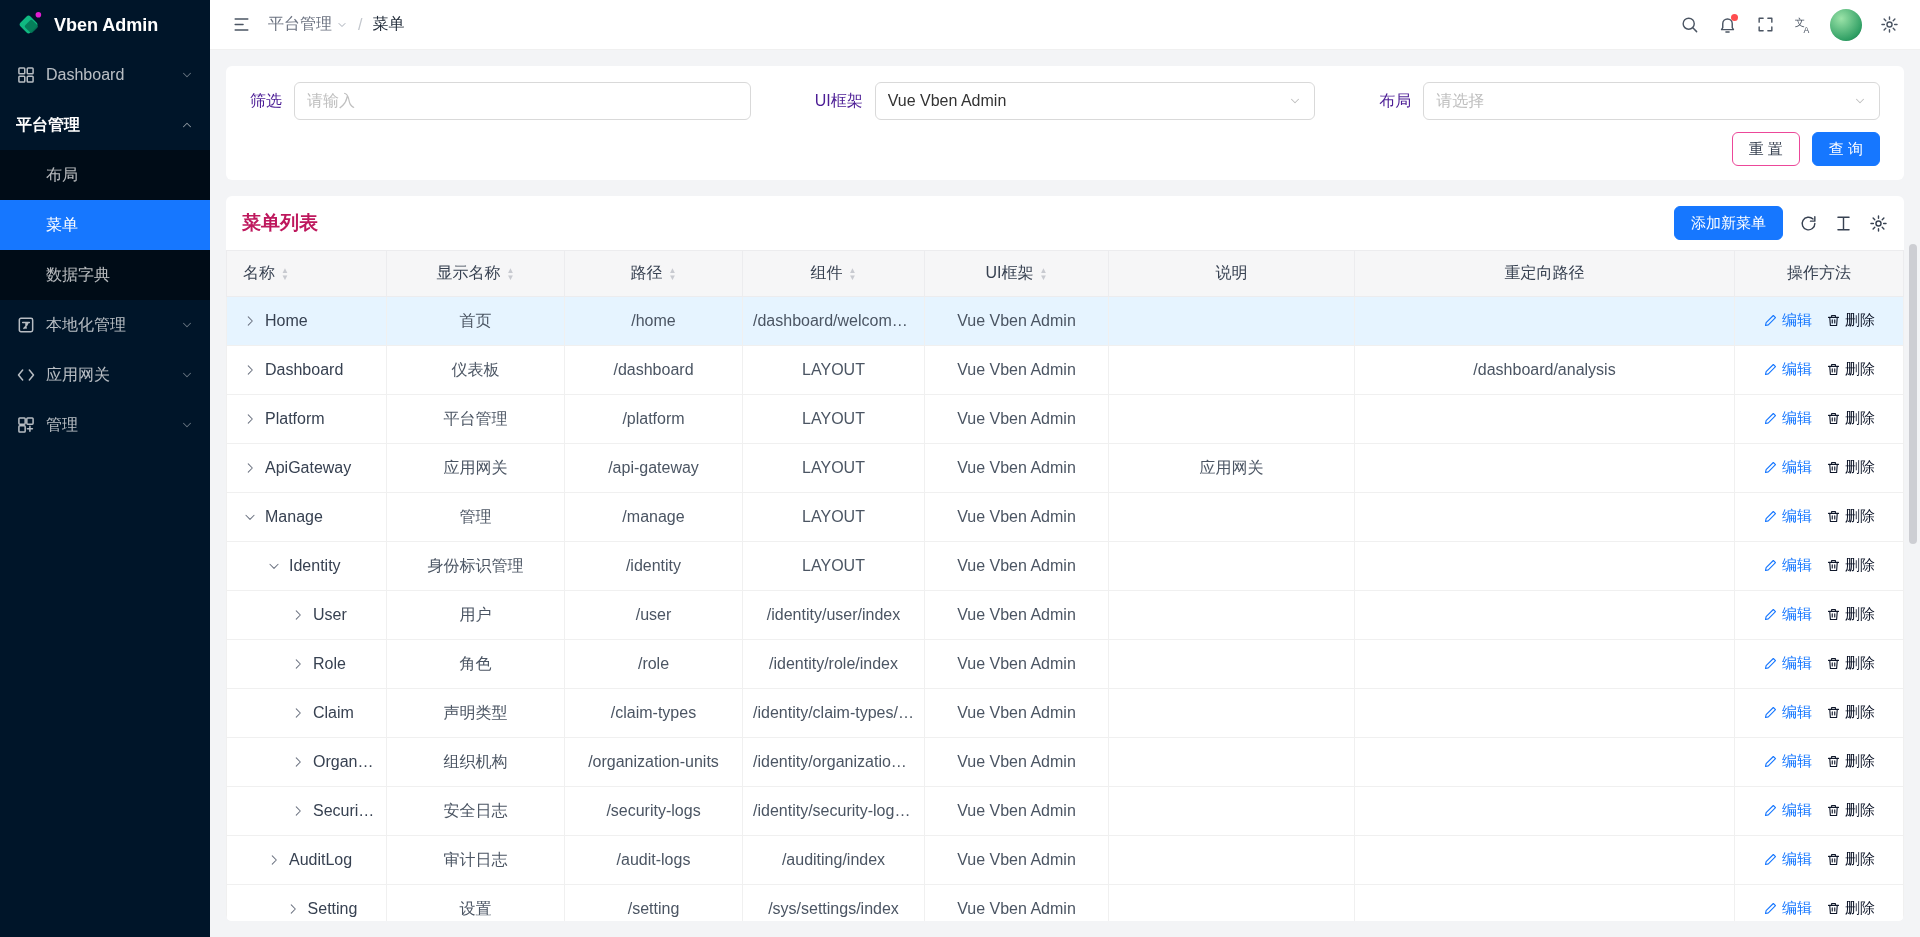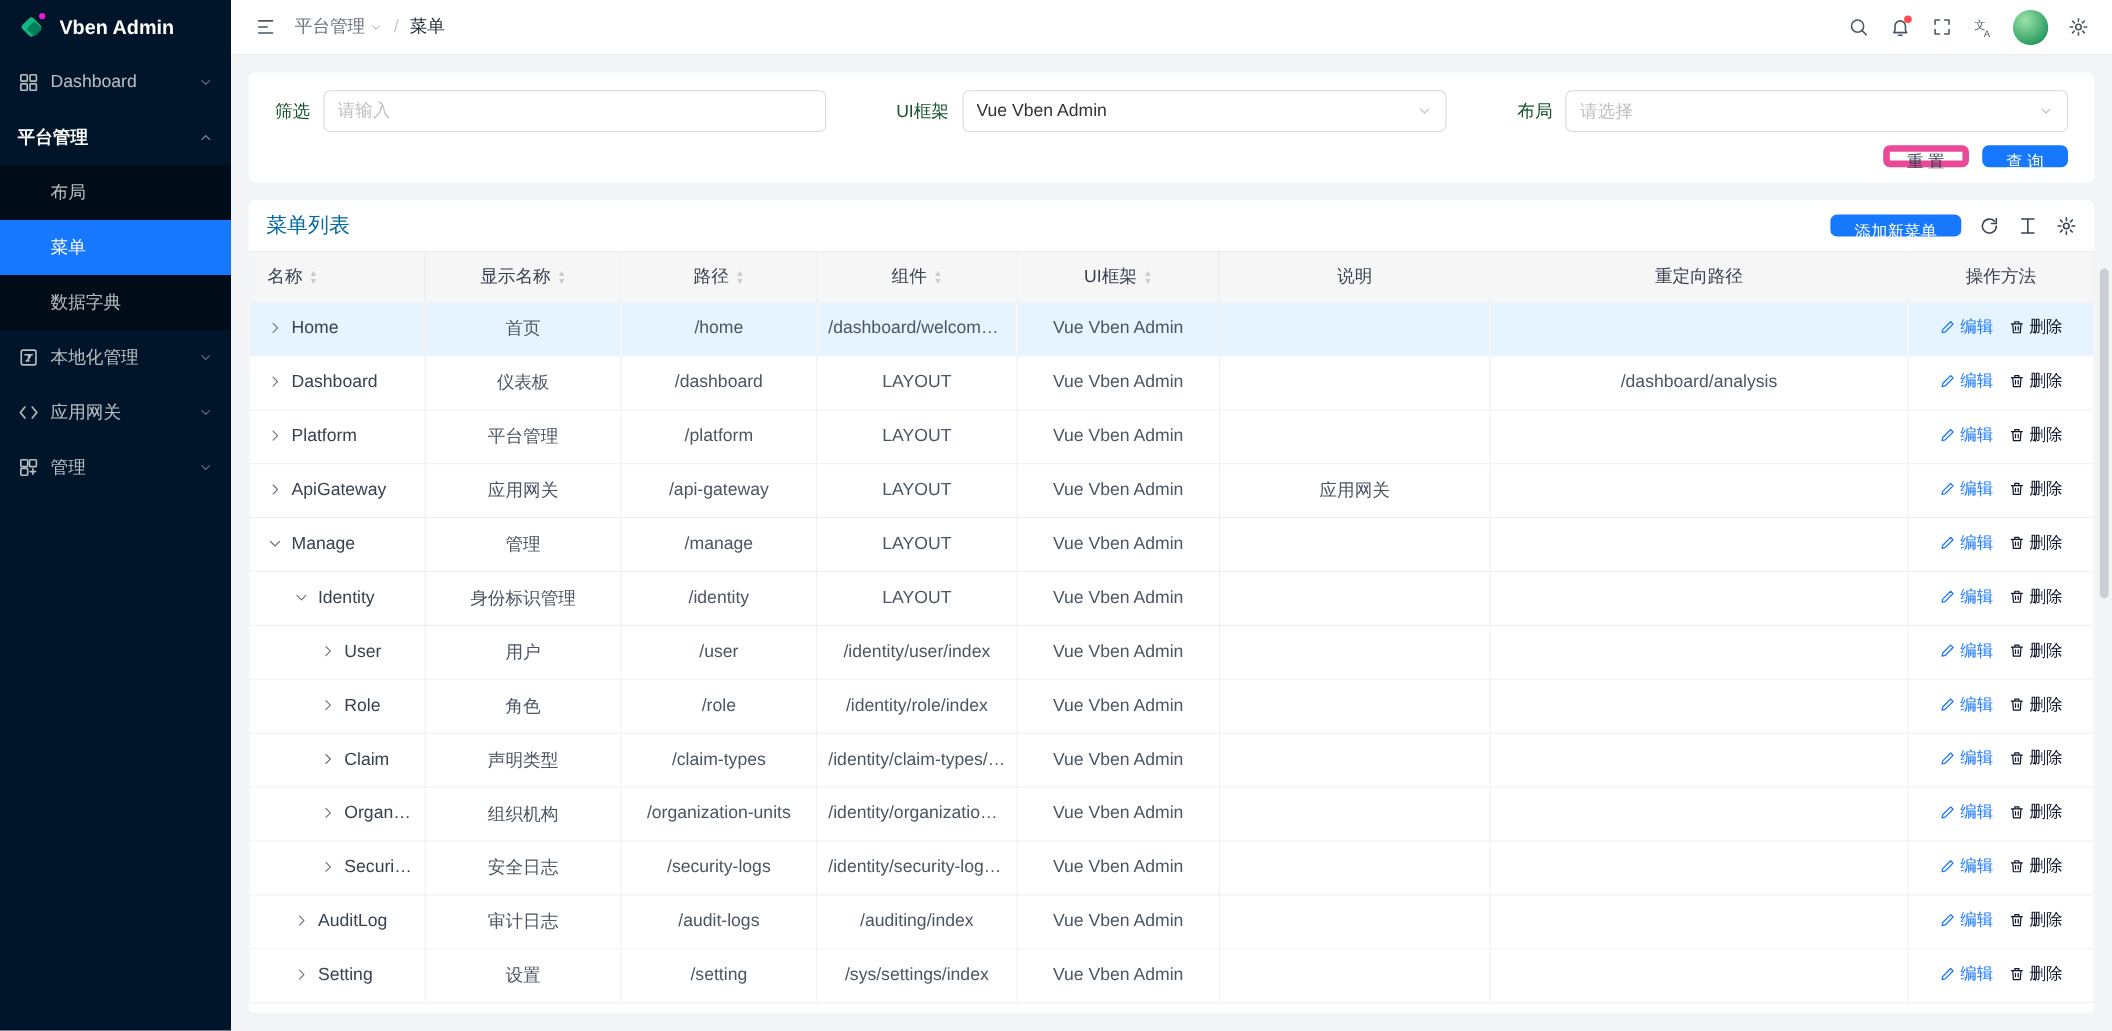--- a/index.html
+++ b/index.html
@@ -40,37 +40,37 @@
   .avatar { width:32px; height:32px; border-radius:50%; margin:0 6px;
     background:radial-gradient(circle at 35% 30%, #9be3a8, #2e9e63 72%, #14532d); cursor:pointer; flex-shrink:0; }
 
   
   .content { flex:1; padding:16px; display:flex; flex-direction:column; gap:16px; overflow:hidden; }
   .card { background:#fff; border-radius:6px; }
 
   .filter-card { padding:16px 24px 14px; flex-shrink:0; }
   .filter-row { display:flex; gap:64px; }
   .filter-item { flex:1; display:flex; align-items:center; gap:12px; min-width:0; }
-  .filter-item label { white-space:nowrap; color:#14532d; }
+  .filter-item label { white-space:nowrap; color:#4c1d95; }
   .control { flex:1; height:38px; border:1px solid #d9d9d9; border-radius:6px; display:flex; align-items:center; padding:0 12px; background:#fff; cursor:text; min-width:0; }
   .control input { border:none; outline:none; width:100%; font:inherit; color:#333; background:transparent; }
   .control input::placeholder { color:#bfbfbf; }
   .control.select { cursor:pointer; }
   .sel-val { flex:1; color:#333; overflow:hidden; white-space:nowrap; }
   .sel-val.placeholder { color:#bfbfbf; }
   .sel-arrow { display:inline-flex; color:#bfbfbf; }
   .sel-arrow svg { width:14px; height:14px; }
   .filter-actions { display:flex; justify-content:flex-end; gap:12px; margin-top:12px; }
-  .btn { height:20px; padding:0 16px; border-radius:6px; border:6px solid #ec4899; background:#fff; color:#374151; font:inherit; font-size:15px; cursor:pointer; white-space:nowrap; }
+  .btn { height:34px; padding:0 16px; border-radius:6px; border:1px solid #ec4899; background:#fff; color:#374151; font:inherit; font-size:15px; cursor:pointer; white-space:nowrap; }
   .btn.primary { background:#1677ff; border-color:#1677ff; color:#fff; }
 
   
   .table-card { flex:1; display:flex; flex-direction:column; overflow:hidden; }
   .table-head { display:flex; align-items:center; padding:10px 16px; flex-shrink:0; }
-  .table-title { font-size:19px; font-weight:400; color:#0369a1; }
+  .table-title { font-size:19px; font-weight:700; color:#be185d; }
   .table-tools { margin-left:auto; display:flex; align-items:center; gap:16px; }
   .tool-icon { display:inline-flex; color:#374151; cursor:pointer; }
   .tool-icon svg { width:19px; height:19px; }
   .table-wrap { flex:1; overflow:hidden; }
   table { width:100%; border-collapse:collapse; table-layout:fixed; }
   thead th { background:#f6f6f7; height:46px; font-weight:500; color:#374151; border:1px solid #ececee; padding:0 10px; text-align:center; white-space:nowrap; overflow:hidden; }
   thead th.left { text-align:left; padding-left:16px; }
   .sorter { display:inline-flex; flex-direction:column; margin-left:6px; color:#c8cad0; font-size:8px; line-height:7px; vertical-align:middle; cursor:pointer; }
   .sorter i { font-style:normal; }
   tbody td { height:49px; border:1px solid #f0f0f0; text-align:center; color:#4b5563; padding:0 10px; white-space:nowrap; overflow:hidden; text-overflow:ellipsis; background:#fff; }
@@ -683,21 +683,21 @@
                     </a><a class="lnk del">
                       <span style="display:inline-flex;">
                         <svg viewBox="0 0 24 24" fill="none" stroke="currentColor" stroke-width="1.8" stroke-linecap="round" stroke-linejoin="round">
                           <path d="M4 7h16M9 7V4h6v3M6 7l1 13h10l1-13M10 11v5M14 11v5"></path>
                         </svg>
                       </span>
                       <span>删除</span>
                     </a></td>
                 </tr>
                 <tr>
-                  <td class="cell-name" style="padding-left: 40px;"><span class="caret">
+                  <td class="cell-name" style="padding-left: 40px; text-align: center;"><span class="caret">
                       <svg viewBox="0 0 24 24" fill="none" stroke="currentColor" stroke-width="1.8" stroke-linecap="round" stroke-linejoin="round">
                         <path d="M9 5l7 7-7 7"></path>
                       </svg>
                     </span><span>Setting</span></td>
                   <td>设置</td>
                   <td>/setting</td>
                   <td>/sys/settings/index</td>
                   <td>Vue Vben Admin</td>
                   <td></td>
                   <td></td>

